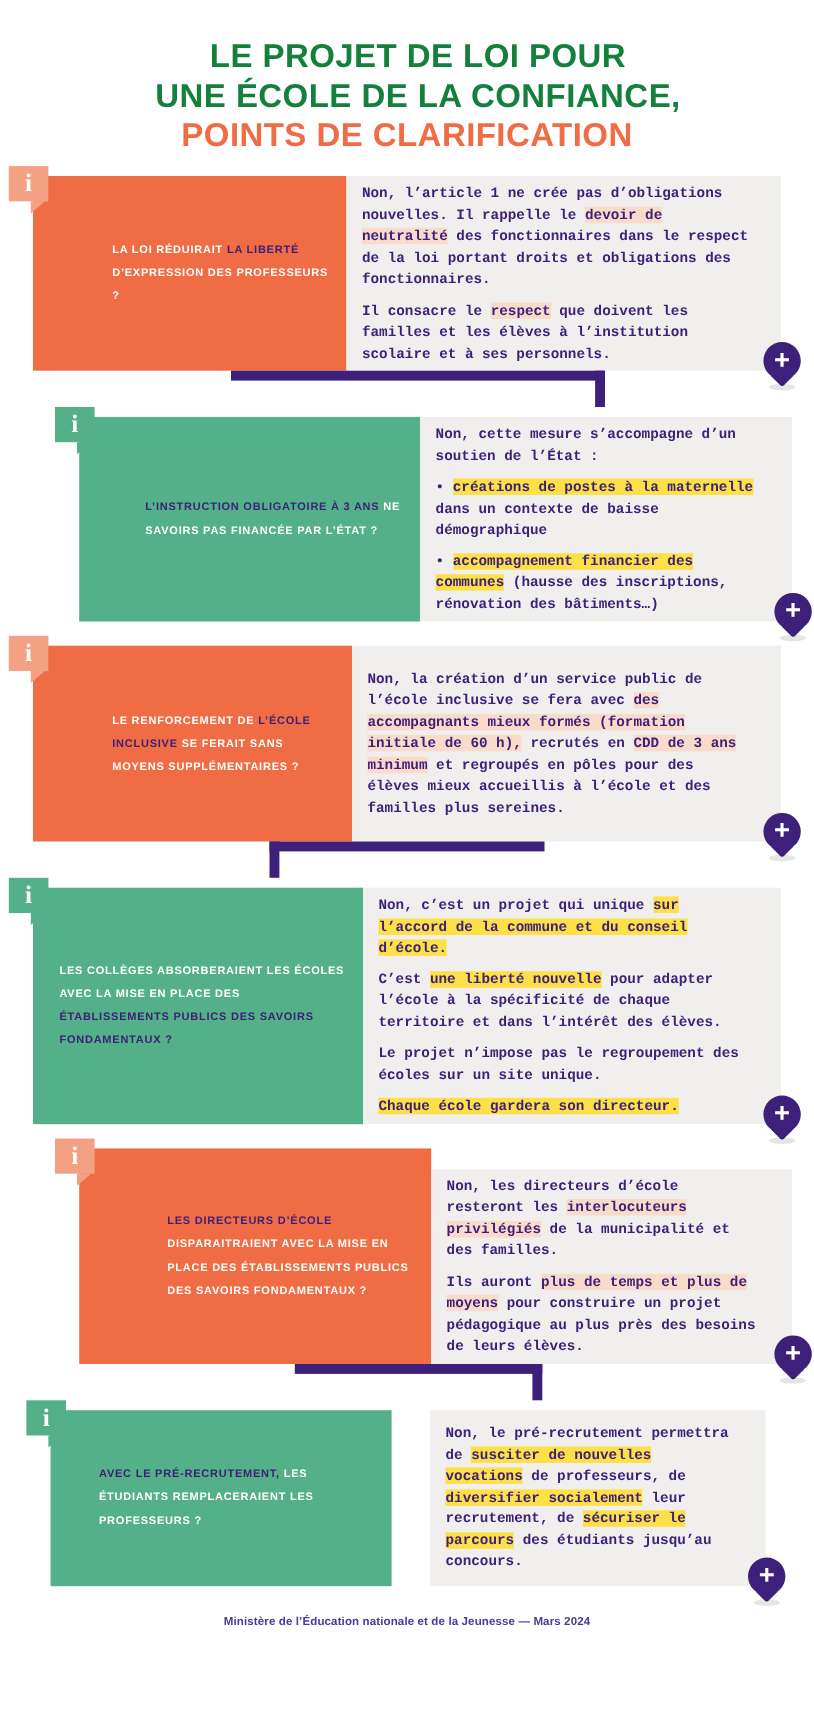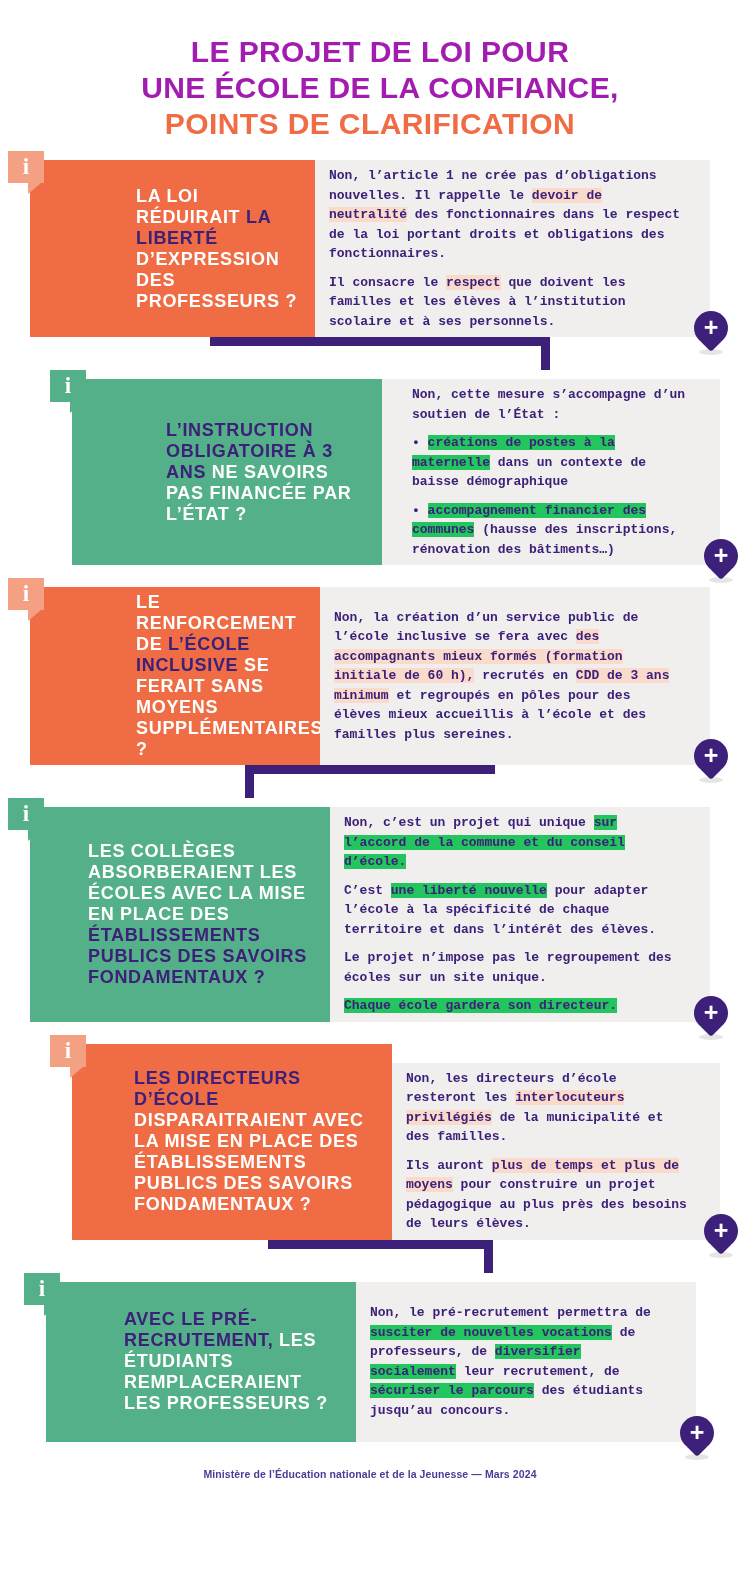--- a/index.html
+++ b/index.html
@@ -14,21 +14,21 @@
   .title-wrap {
     padding: 34px 0 0 0;
     text-align: center;
   }
   .title-line {
     font-weight: bold;
     font-size: 30px;
     line-height: 36px;
     letter-spacing: 0.4px;
   }
-  .title-green { color: #a21caf; padding-left: 20px; }
+  .title-green { color: #15803d; padding-left: 20px; }
   .title-orange { color: #EF6C44; }
 
   
   .connector { position: relative; height: 42px; }
   .connector .bar {
     position: absolute;
     height: 9px;
     background: #3D2079;
     top: 0;
   }
@@ -87,26 +87,25 @@
     text-align: center;
     color: #ffffff;
     font-weight: bold;
     font-size: 23px;
     line-height: 28px;
     font-family: "Liberation Serif", serif;
   }
 
   .q-text {
     font-weight: bold;
-    font-size: 18px;
+    font-size: 10px;
     line-height: 21px;
     letter-spacing: 0.7px;
     color: #ffffff;
     padding: 4px 14px 4px 0;
-    margin-left: 34px;
   }
   .q-text .accent { color: #3D2079; }
 
   .a-panel {
     flex: 1 1 auto;
     background: #F0EFEE;
     display: flex;
     align-items: center;
     position: relative;
   }
@@ -114,21 +113,21 @@
     color: #3D2079;
     font-size: 13px;
     line-height: 19.5px;
     font-weight: bold;
     padding: 6px 26px 6px 14px;
     font-family: Liberation Mono, monospace;
   }
   .a-body p { margin: 0 0 9px 0; }
   .a-body p:last-child { margin-bottom: 0; }
   .hl-orange { background: #FADBCB; }
-  .hl-green  { background: #22c55e; }
+  .hl-green  { background: #fde047; }
 
   
   .plus-pin {
     position: absolute;
     width: 34px;
     height: 42px;
   }
   .plus-pin .pin-head {
     position: absolute;
     left: 0; top: 0;
@@ -214,21 +213,21 @@
       </div>
       <div class="block" style="margin-left: 72px; width: 648px; min-height: 182px;">
         <div class="q-panel green" style="width: 310px;">
           <div class="info-tab green">
             <div class="tab-body"></div>
             <div class="tab-tail"></div>
             <div class="i-glyph">i</div>
           </div>
           <div class="q-text" style="padding-left: 60px;"><span class="accent">L’INSTRUCTION OBLIGATOIRE À 3 ANS</span><span> NE SAVOIRS PAS FINANCÉE PAR L’ÉTAT ?</span></div>
         </div>
-        <div class="a-panel" style="width: 338px; padding-left: 16px;">
+        <div class="a-panel" style="width: 338px;">
           <div class="a-body">
             <p><span>Non, cette mesure s’accompagne d’un soutien de l’État :</span></p>
             <p><span>• </span><span class="hl-green">créations de postes à la maternelle</span><span> dans un contexte de baisse démographique</span></p>
             <p><span>• </span><span class="hl-green">accompagnement financier des communes</span><span>  (hausse des inscriptions, rénovation des bâtiments…)</span></p>
           </div>
           <div class="plus-pin" style="right: -18px; bottom: -16px;">
             <div class="pin-tip"></div>
             <div class="pin-head"></div>
             <div class="pin-shadow"></div>
             <div class="pin-plus">+</div>
@@ -286,21 +285,21 @@
         </div>
       </div>
       <div style="height: 22px;"></div>
       <div class="block" style="margin-left: 72px; width: 648px; min-height: 178px;">
         <div class="q-panel orange" style="width: 320px;">
           <div class="info-tab orange">
             <div class="tab-body"></div>
             <div class="tab-tail"></div>
             <div class="i-glyph">i</div>
           </div>
-          <div class="q-text" style="padding-left: 28px;"><span class="accent">LES DIRECTEURS D’ÉCOLE</span><span> DISPARAITRAIENT AVEC LA MISE EN PLACE DES ÉTABLISSEMENTS PUBLICS DES SAVOIRS FONDAMENTAUX ?</span></div>
+          <div class="q-text" style="padding-left: 80px;"><span class="accent">LES DIRECTEURS D’ÉCOLE</span><span> DISPARAITRAIENT AVEC LA MISE EN PLACE DES ÉTABLISSEMENTS PUBLICS DES SAVOIRS FONDAMENTAUX ?</span></div>
         </div>
         <div class="a-panel" style="width: 328px; margin-top: 19px;">
           <div class="a-body">
             <p><span>Non, les directeurs d’école resteront les </span><span class="hl-orange">interlocuteurs privilégiés</span><span> de la municipalité et des familles.</span></p>
             <p><span>Ils auront </span><span class="hl-orange">plus de temps et plus de moyens</span><span> pour construire un projet pédagogique au plus près des besoins de leurs élèves.</span></p>
           </div>
           <div class="plus-pin" style="right: -18px; bottom: -16px;">
             <div class="pin-tip"></div>
             <div class="pin-head"></div>
             <div class="pin-shadow"></div>
@@ -314,21 +313,21 @@
       </div>
       <div class="block" style="margin-left: 46px; width: 650px; min-height: 160px;">
         <div class="q-panel green" style="width: 310px;">
           <div class="info-tab green">
             <div class="tab-body"></div>
             <div class="tab-tail"></div>
             <div class="i-glyph">i</div>
           </div>
           <div class="q-text" style="padding-left: 44px;"><span class="accent">AVEC LE PRÉ-RECRUTEMENT,</span><span> LES ÉTUDIANTS REMPLACERAIENT LES PROFESSEURS ?</span></div>
         </div>
-        <div class="a-panel" style="width: 340px;">
+        <div class="a-panel" style="width: 340px; margin-left: 35px;">
           <div class="a-body">
             <p><span>Non, le pré-recrutement permettra de </span><span class="hl-green">susciter de nouvelles vocations</span><span> de professeurs, de </span><span class="hl-green">diversifier socialement</span><span> leur recrutement, de </span><span class="hl-green">sécuriser le parcours</span><span> des étudiants jusqu’au concours.</span></p>
           </div>
           <div class="plus-pin" style="right: -18px; bottom: -16px;">
             <div class="pin-tip"></div>
             <div class="pin-head"></div>
             <div class="pin-shadow"></div>
             <div class="pin-plus">+</div>
           </div>
         </div>

